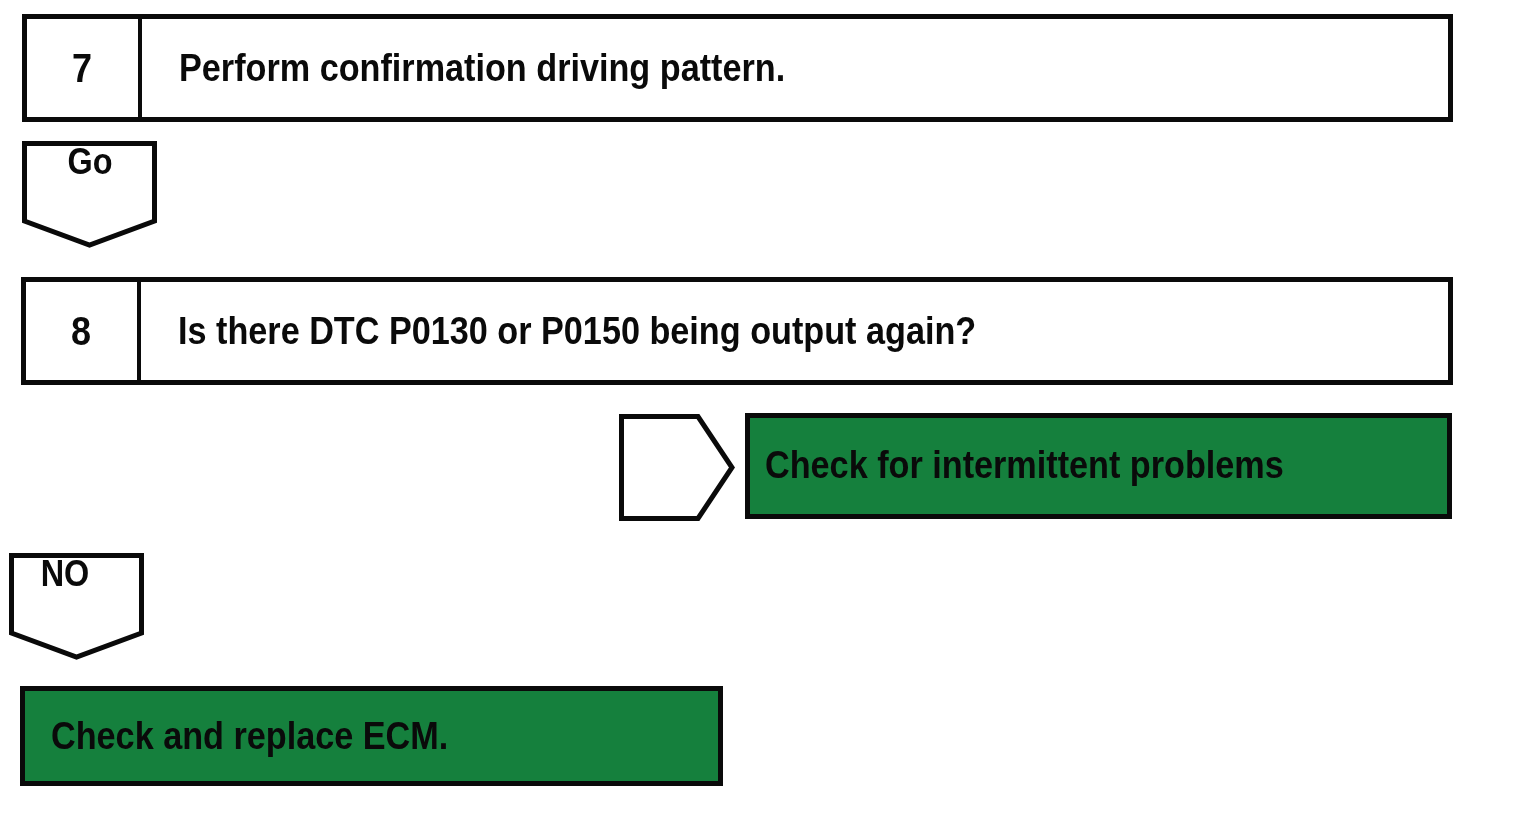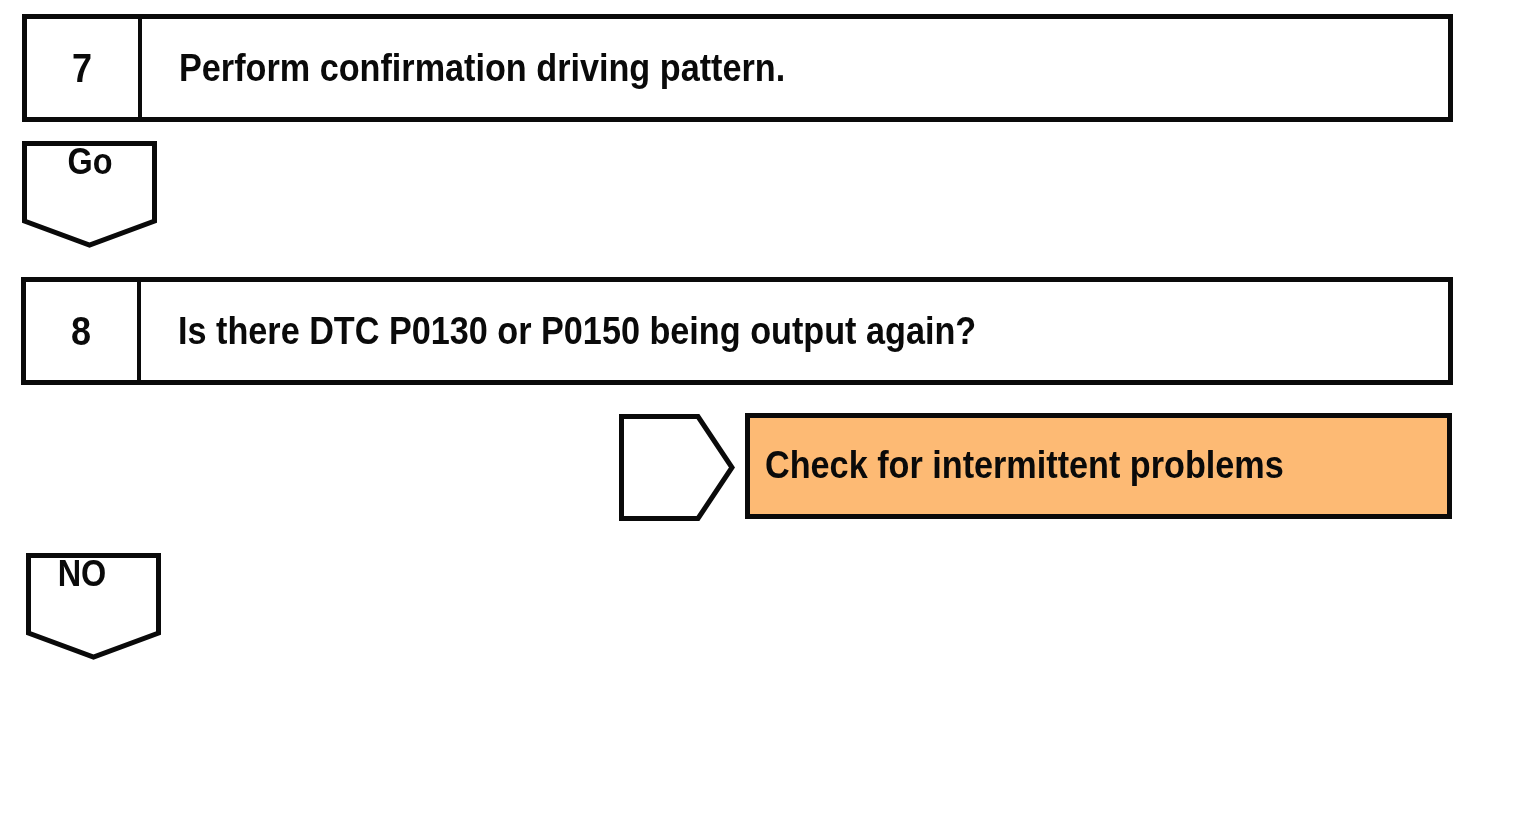--- a/index.html
+++ b/index.html
@@ -36,21 +36,21 @@
     display: flex;
     align-items: center;
     padding-left: 13px;
     font-size: 38px;
     margin-left: 24px;
   }
   .actionbox {
     position: absolute;
     box-sizing: border-box;
     border: 5px solid #0a0a0a;
-    background: #fdba74;
+    background: #15803d;
     display: flex;
     align-items: center;
     font-size: 38px;
   }
   .cond {
     display: inline-block;
     transform: scaleX(0.9);
     transform-origin: left center;
     white-space: nowrap;
   }
@@ -109,23 +109,26 @@
   <div class="pent pent-right" style="left:619px; top:414px; width:116px; height:107px;">
     <svg width="116" height="107" viewBox="0 0 116 107">
       <polygon points="2.5,2.5 79,2.5 113,53.5 79,104.5 2.5,104.5" fill="#ffffff" stroke="#0a0a0a" stroke-width="5" stroke-linejoin="miter"></polygon>
     </svg>
   </div>
 
   <div class="actionbox" style="left:745px; top:413px; width:707px; height:106px; align-items:flex-start; padding-top:26px;">
     <span class="cond" style="margin-left:15px;">Check for intermittent problems</span>
   </div>
 
-  <div class="pent pent-down" style="left:26px; top:553px; width:111px; height:107px;">
+  <div class="pent pent-down" style="left:9px; top:553px; width:111px; height:107px;">
     <svg width="135" height="107" viewBox="0 0 135 107">
       <polygon points="2.5,2.5 132.5,2.5 132.5,80 67.5,104 2.5,80" fill="#ffffff" stroke="#0a0a0a" stroke-width="5" stroke-linejoin="miter"></polygon>
     </svg>
     <div class="pent-label">
       <span class="cond-c">NO</span>
     </div>
   </div>
 
+  <div class="actionbox" style="left:20px; top:686px; width:703px; height:100px;">
+    <span class="cond" style="margin-left:26px;">Check and replace ECM.</span>
+  </div>
 
 </div>
 
 </body></html>

